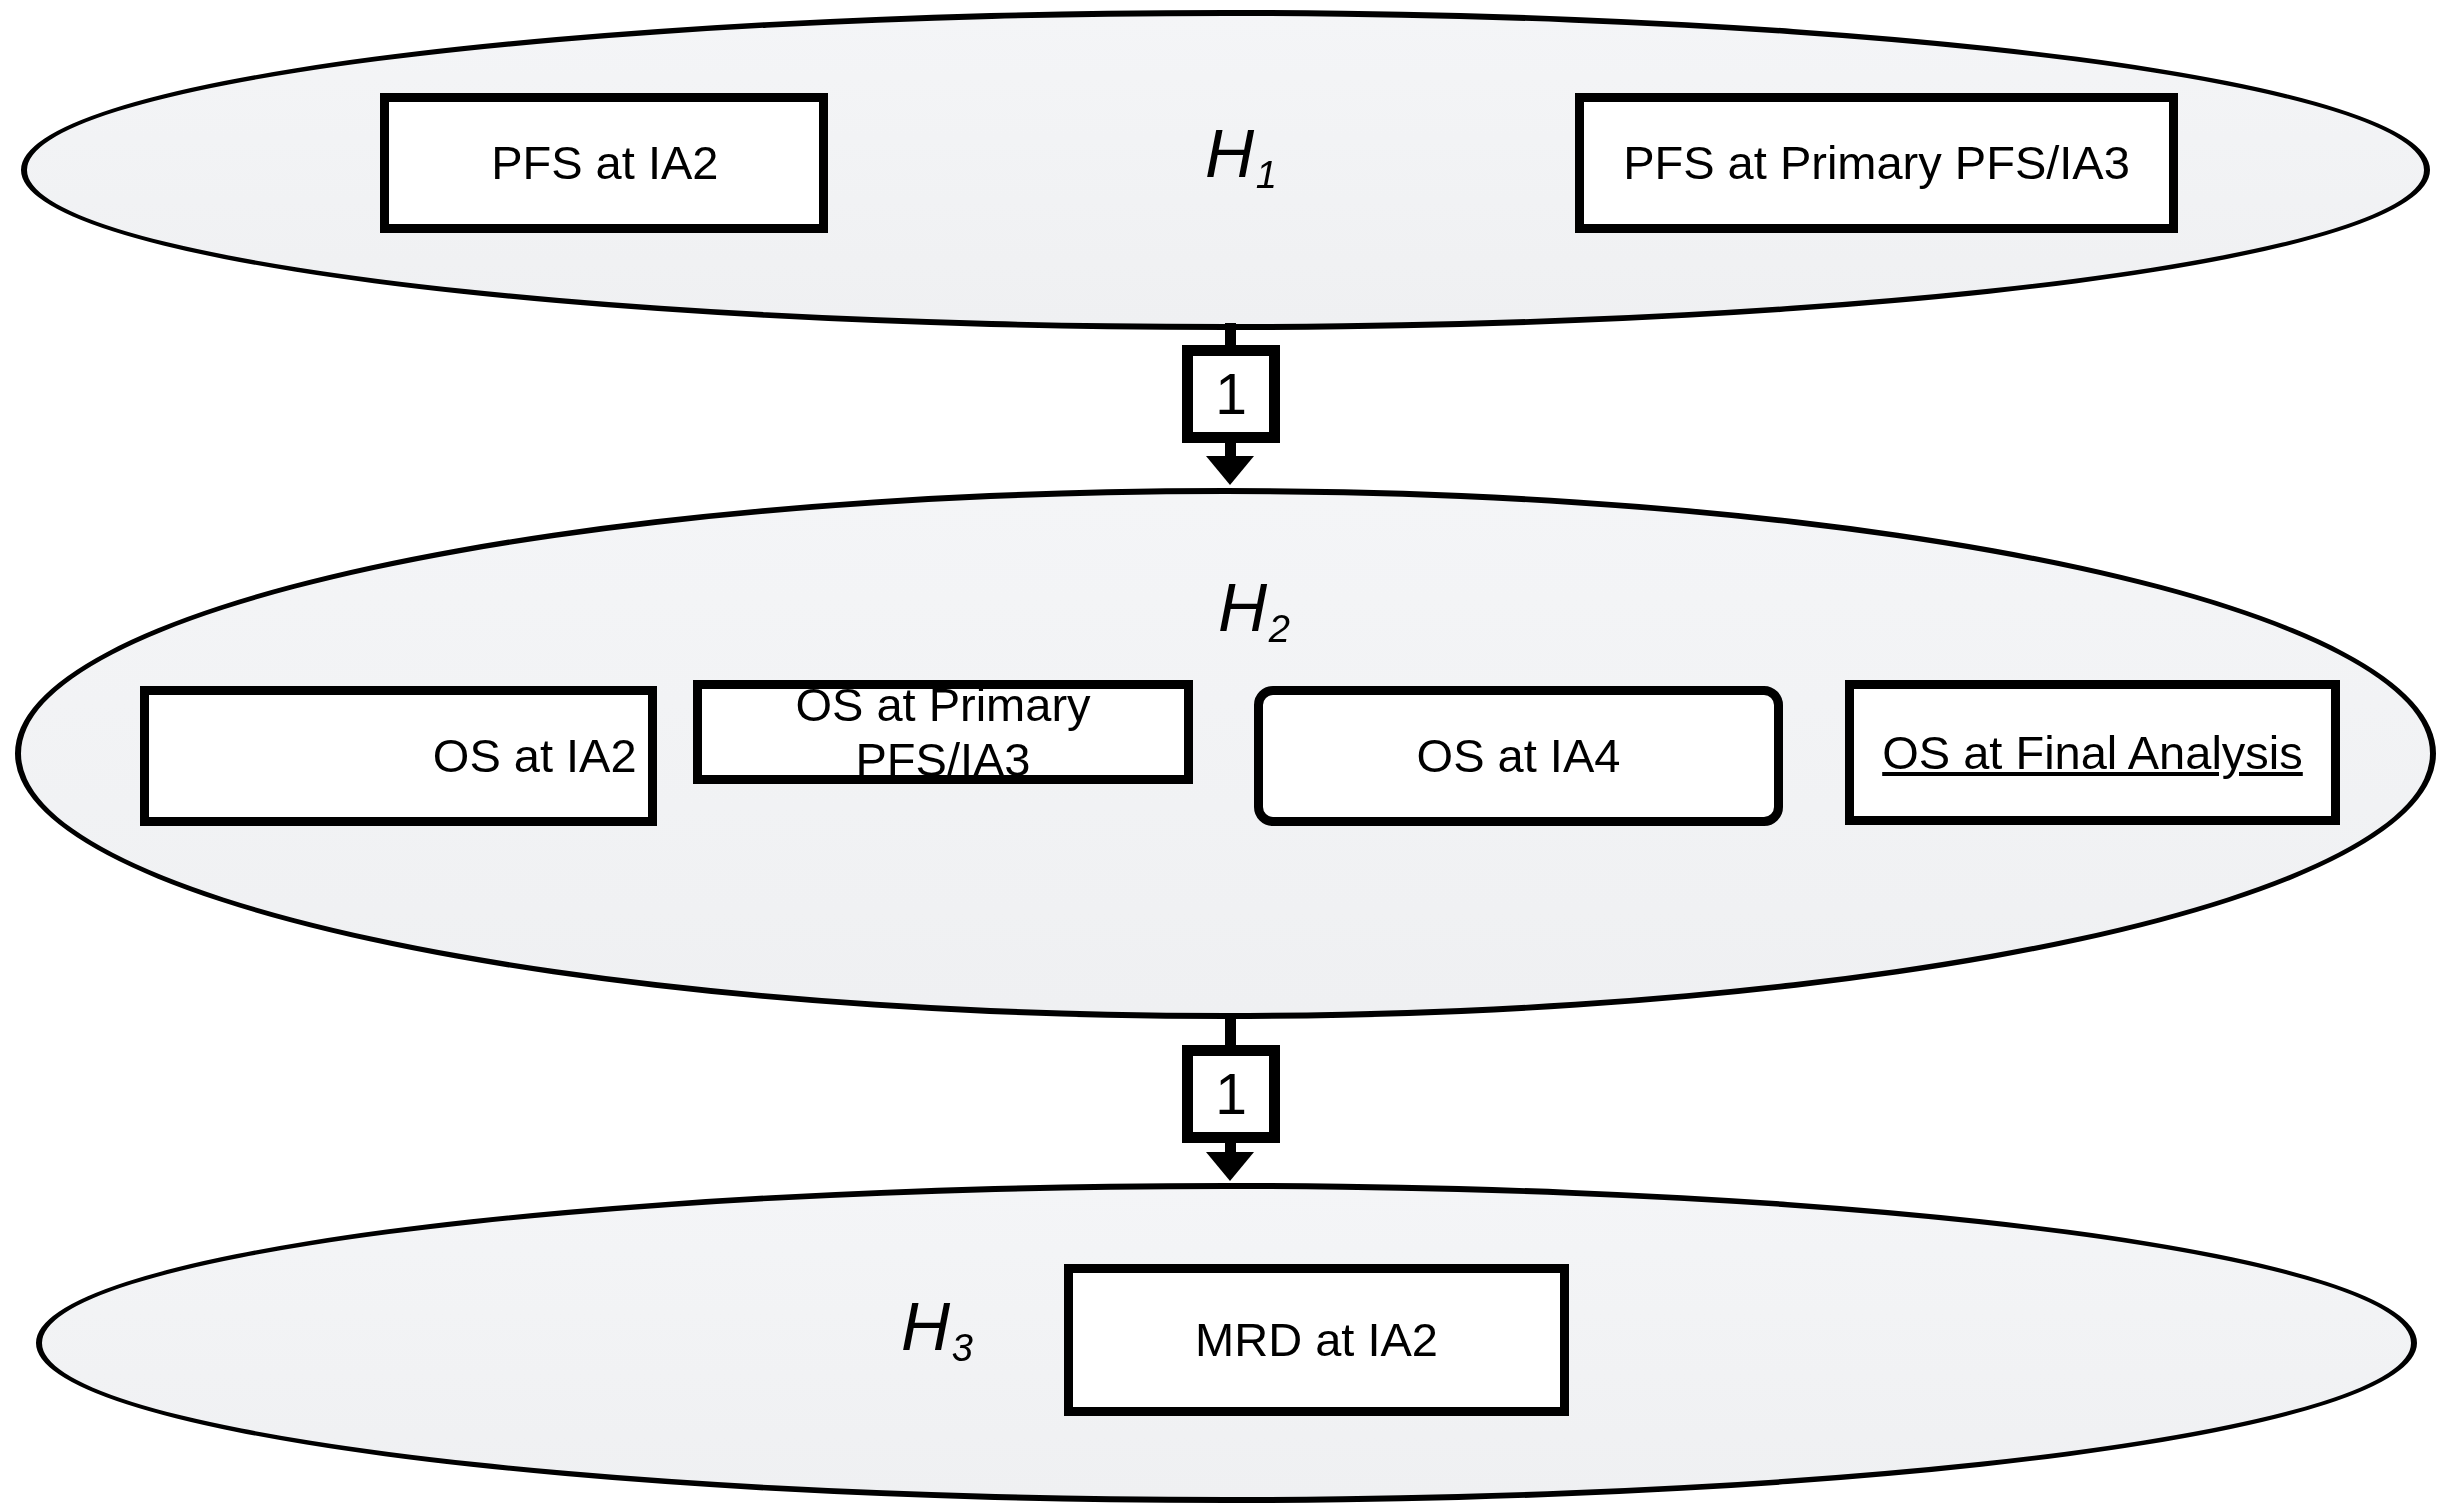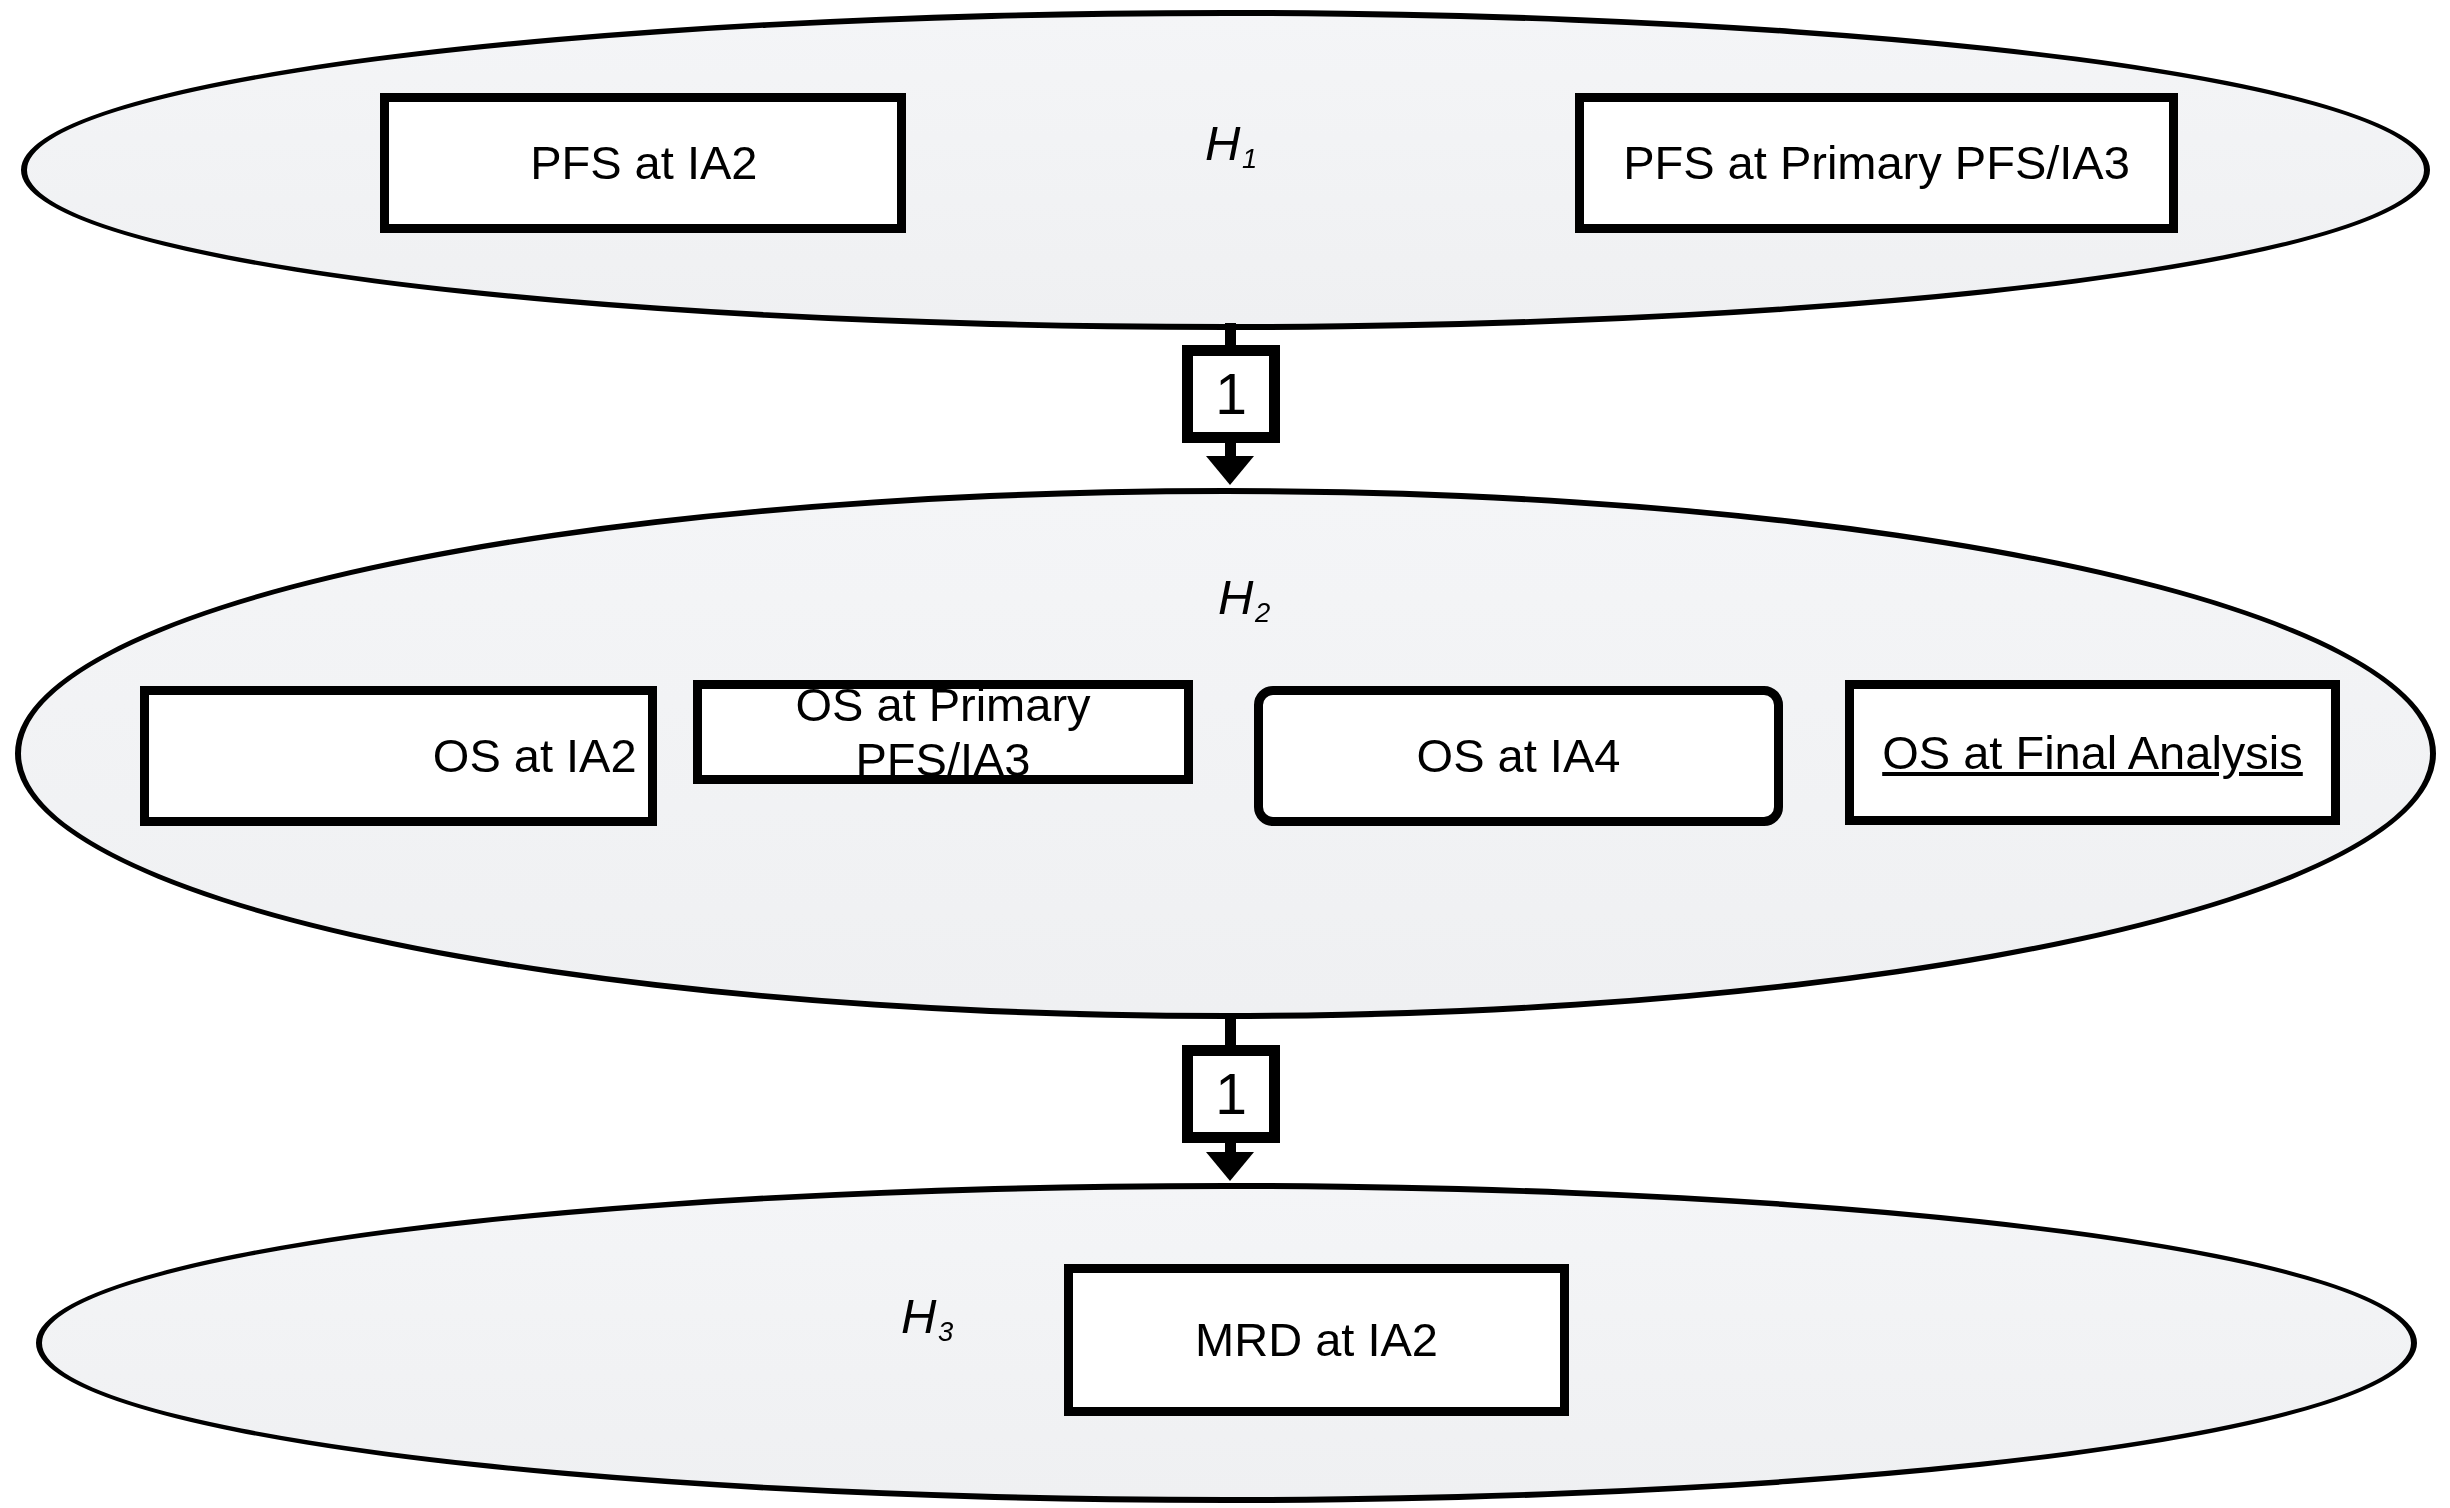--- a/index.html
+++ b/index.html
@@ -22,21 +22,21 @@
     background: linear-gradient(180deg, #f4f5f7 0%, #eff0f2 100%);
   }
   .ellipse-h1 { left: 21px;  top: 9.8px;   width: 2409px; height: 320px; }
   .ellipse-h2 { left: 14.7px;  top: 488px;  width: 2421px; height: 531px; }
   .ellipse-h3 { left: 36px;  top: 1183px; width: 2381px; height: 320px; }
 
   
   .hyp {
     position: absolute;
     font-style: italic;
-    font-size: 49px;
+    font-size: 68px;
     line-height: 1;
     white-space: nowrap;
   }
   .hyp .hsub {
     font-style: italic;
     font-size: 0.56em;
     position: relative;
     top: 0.30em;
     margin-left: 1.6px;
   }
@@ -50,21 +50,21 @@
     background: #ffffff;
     border: 9px solid #000000;
     display: flex;
     align-items: center;
     justify-content: center;
     text-align: center;
     font-size: 47px;
     line-height: 1.18;
     padding: 0 11.4px;
   }
-  .box-pfs-ia2     { left: 380px;  top: 93px;  width: 526px; height: 140px; padding-left: 13px; }
+  .box-pfs-ia2     { left: 380px;  top: 93px;  width: 448px; height: 140px; padding-left: 13px; }
   .box-pfs-primary { left: 1575px; top: 93px;  width: 603px; height: 140px; }
   .box-os-ia2      { left: 140px;  top: 686px;  width: 517px; height: 140px; justify-content: flex-end; }
   .box-os-primary  { left: 693px;  top: 680px;  width: 500px; height: 104px; }
   .box-os-ia4      { left: 1254px; top: 686px;  width: 529px; height: 140px; border-radius: 19px; }
   .box-os-final    { left: 1845px; top: 680px;  width: 495px; height: 145px; text-decoration: underline; }
   .box-mrd-ia2     { left: 1064px; top: 1264px; width: 505px; height: 152px; justify-content: center; }
 
   
   .vline {
     position: absolute;

